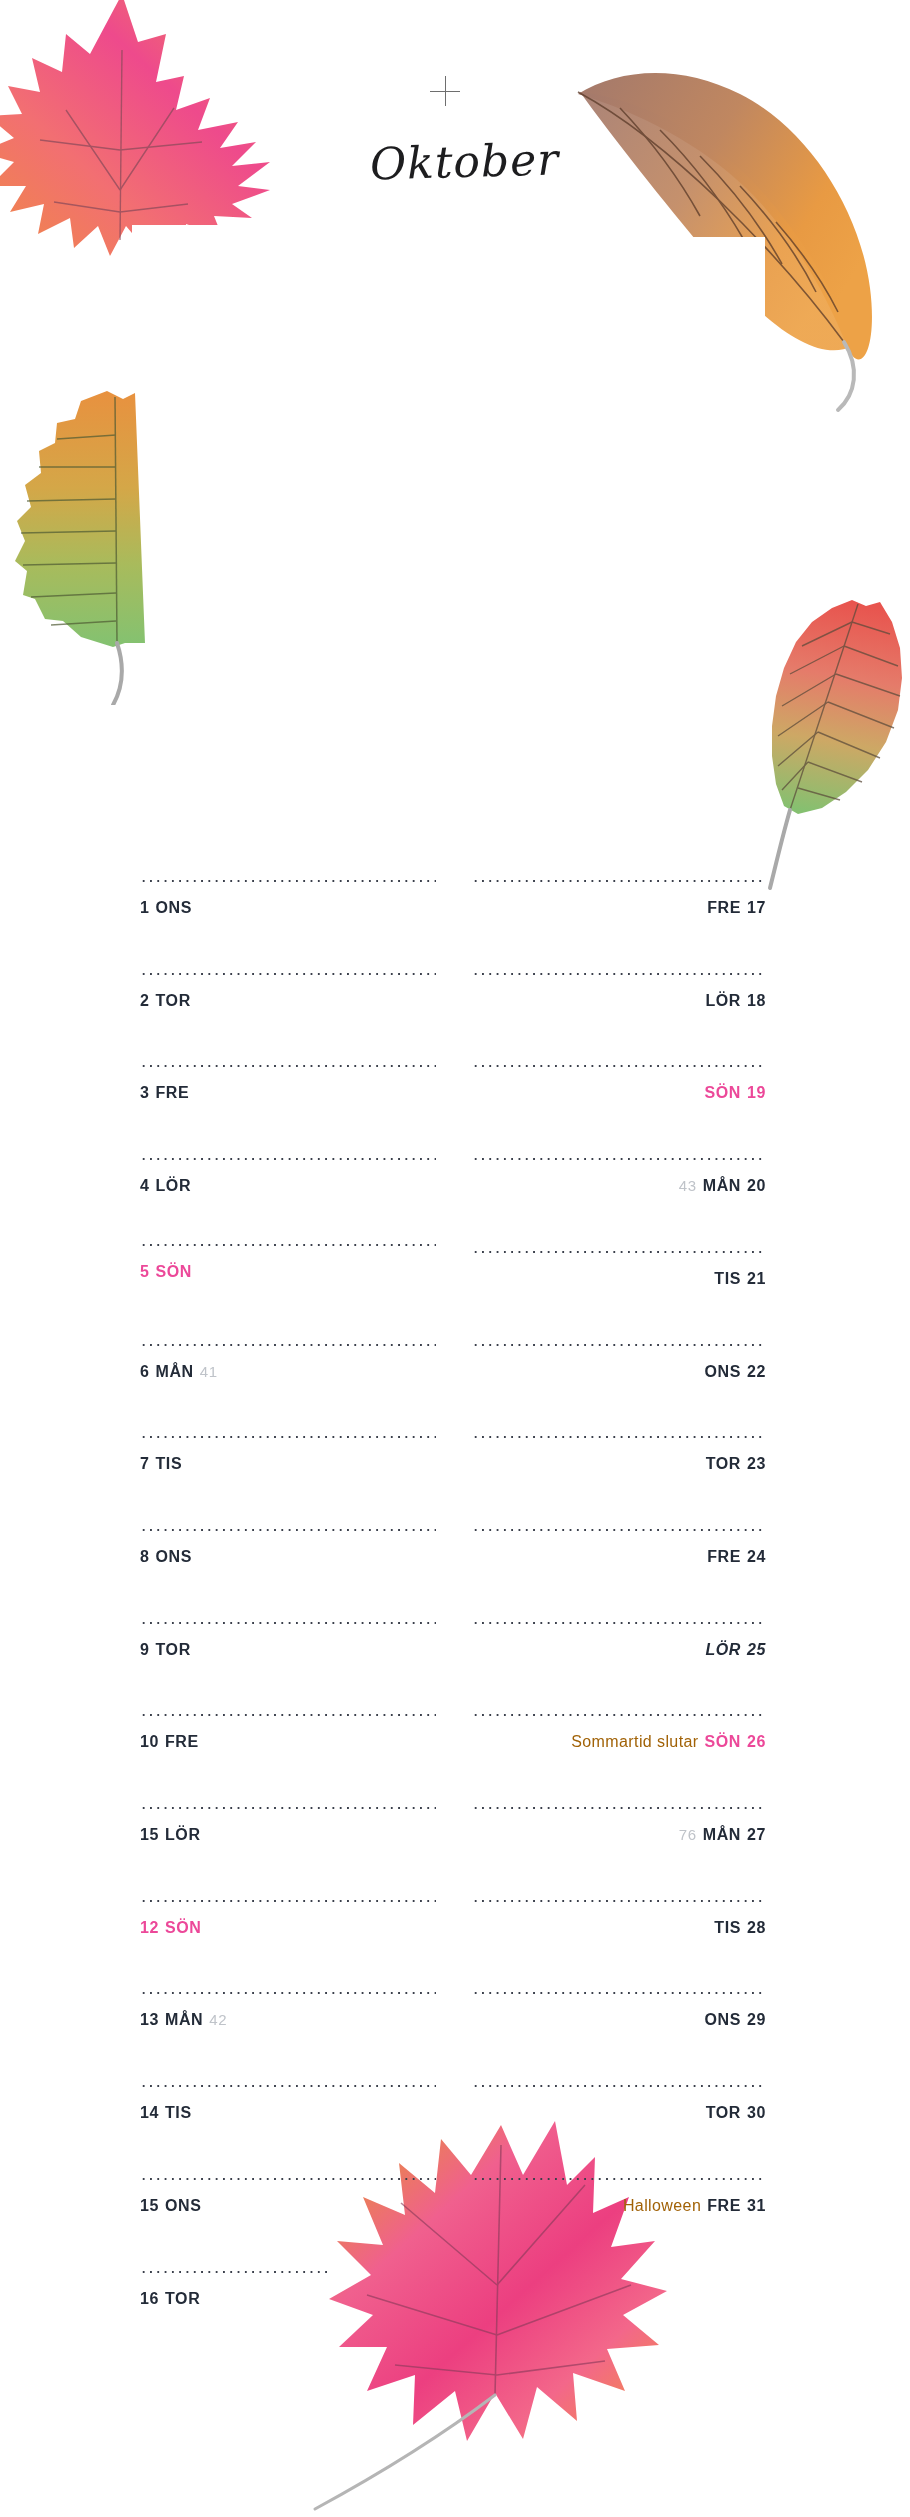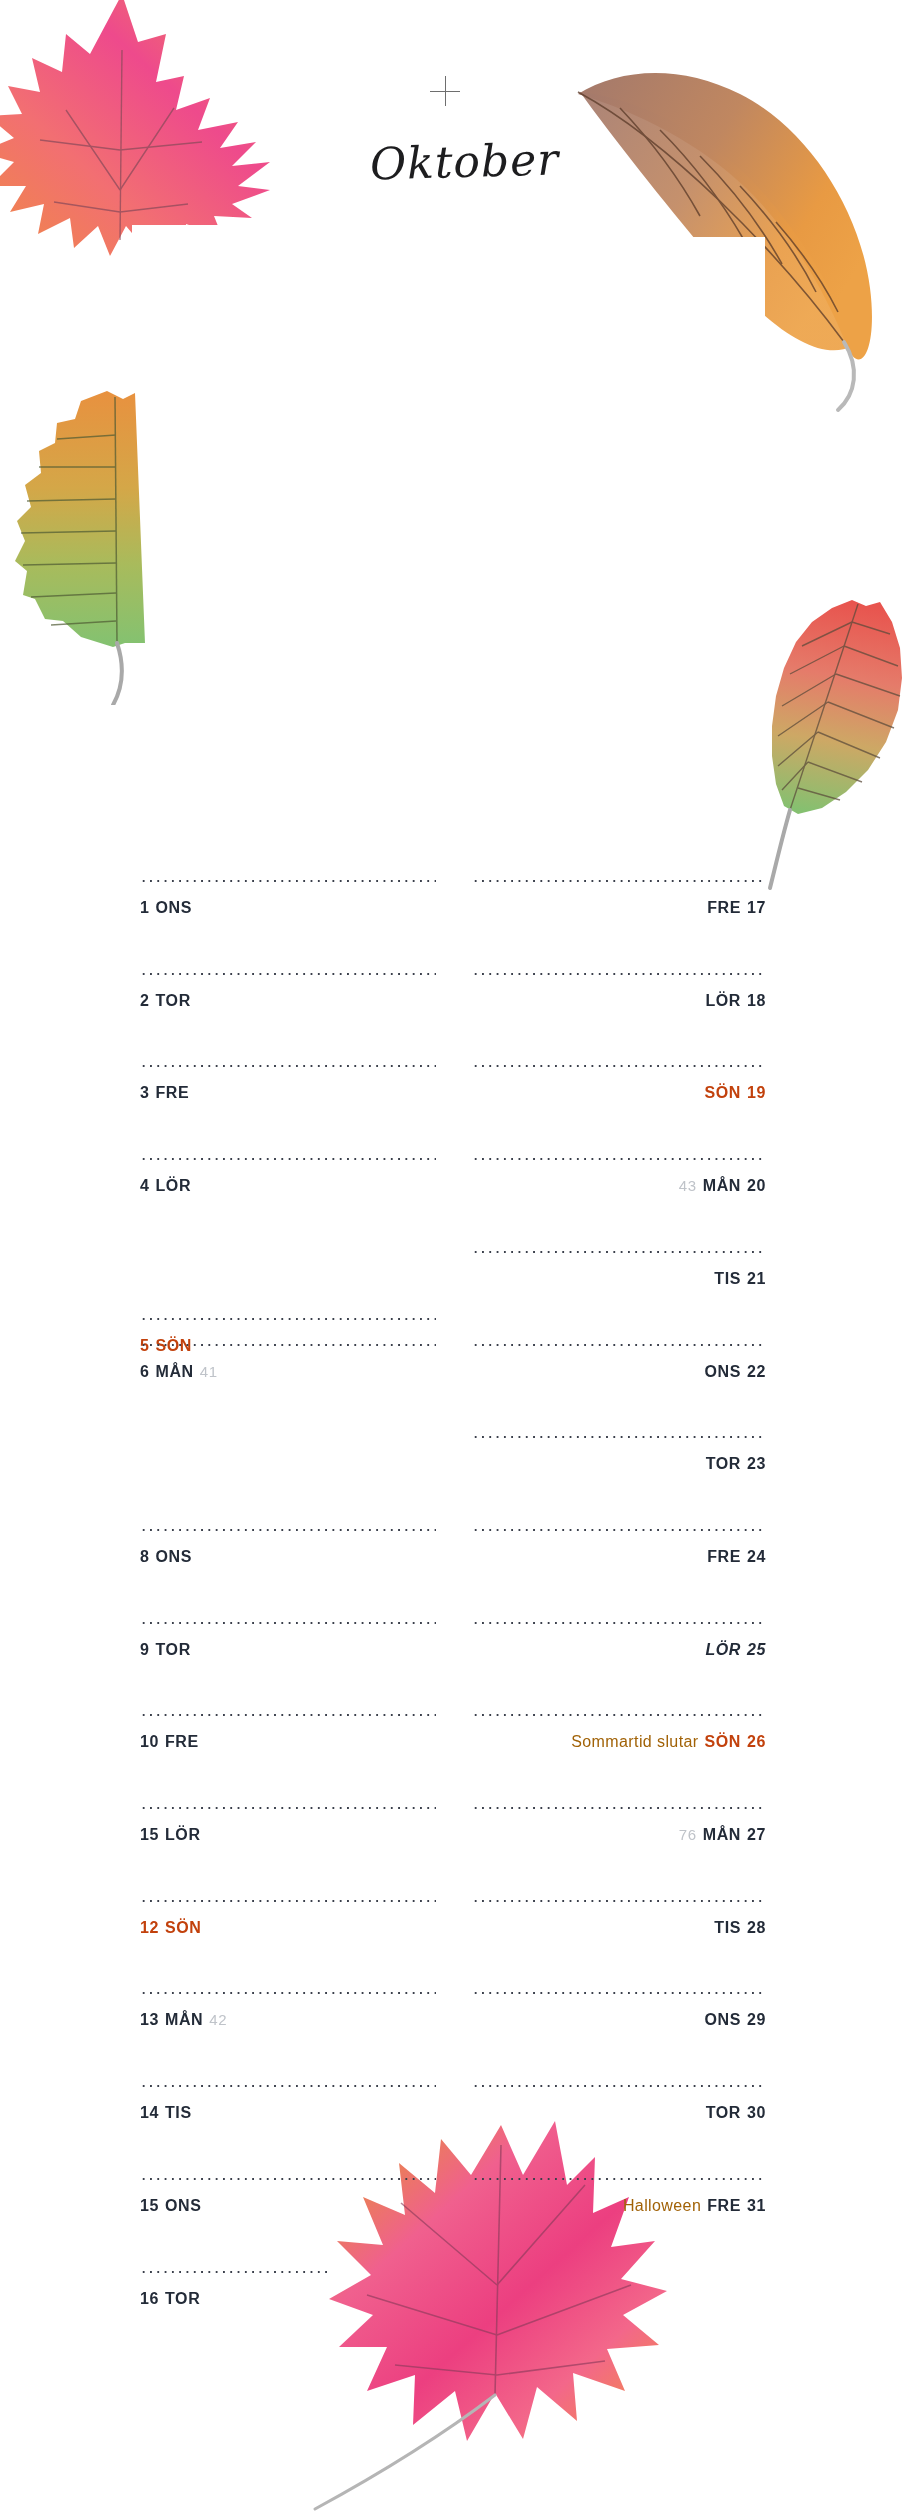--- a/index.html
+++ b/index.html
@@ -68,21 +68,21 @@
   }
   .row.left  .daytext { left:0; text-align:left; }
   .row.right .daytext { right:0; text-align:right; }
 
   .daytext .num  { font-weight:700; }
   .daytext .dow  { font-weight:700; }
   .daytext .week { color:#bfc3c9; font-weight:400; font-size:15px; }
   .daytext .note { color:#a16207; font-weight:400; letter-spacing:0.4px; }
 
   .daytext.sun .num,
-  .daytext.sun .dow { color:#c2410c; }
+  .daytext.sun .dow { color:#ec4899; }
 
   .sp { display:inline-block; width:6px; }
 </style>
 </head>
 <body>
 
 <div id="page">
 
   <div id="leaves">
 
@@ -232,28 +232,32 @@
         <div class="daytext"><span class="num">2</span><span class="sp"></span><span class="dow">TOR</span></div>
       </div>
       <div class="row left" style="top: 1065.4px;">
         <div class="dotline"></div>
         <div class="daytext"><span class="num">3</span><span class="sp"></span><span class="dow">FRE</span></div>
       </div>
       <div class="row left" style="top: 1158.1px;">
         <div class="dotline"></div>
         <div class="daytext"><span class="num">4</span><span class="sp"></span><span class="dow">LÖR</span></div>
       </div>
-      <div class="row left" style="top: 1318px;">
+      <div class="row left" style="top: 1244px;">
         <div class="dotline"></div>
         <div class="daytext sun"><span class="num">5</span><span class="sp"></span><span class="dow">SÖN</span></div>
       </div>
       <div class="row left" style="top: 1343.5px;">
         <div class="dotline"></div>
         <div class="daytext"><span class="num">6</span><span class="sp"></span><span class="dow">MÅN</span><span class="sp"></span><span class="week">41</span></div>
       </div>
+      <div class="row left" style="top: 1436.2px;">
+        <div class="dotline"></div>
+        <div class="daytext"><span class="num">7</span><span class="sp"></span><span class="dow">TIS</span></div>
+      </div>
       <div class="row left" style="top: 1528.9px;">
         <div class="dotline"></div>
         <div class="daytext"><span class="num">8</span><span class="sp"></span><span class="dow">ONS</span></div>
       </div>
       <div class="row left" style="top: 1621.6px;">
         <div class="dotline"></div>
         <div class="daytext"><span class="num">9</span><span class="sp"></span><span class="dow">TOR</span></div>
       </div>
       <div class="row left" style="top: 1714.3px;">
         <div class="dotline"></div>

